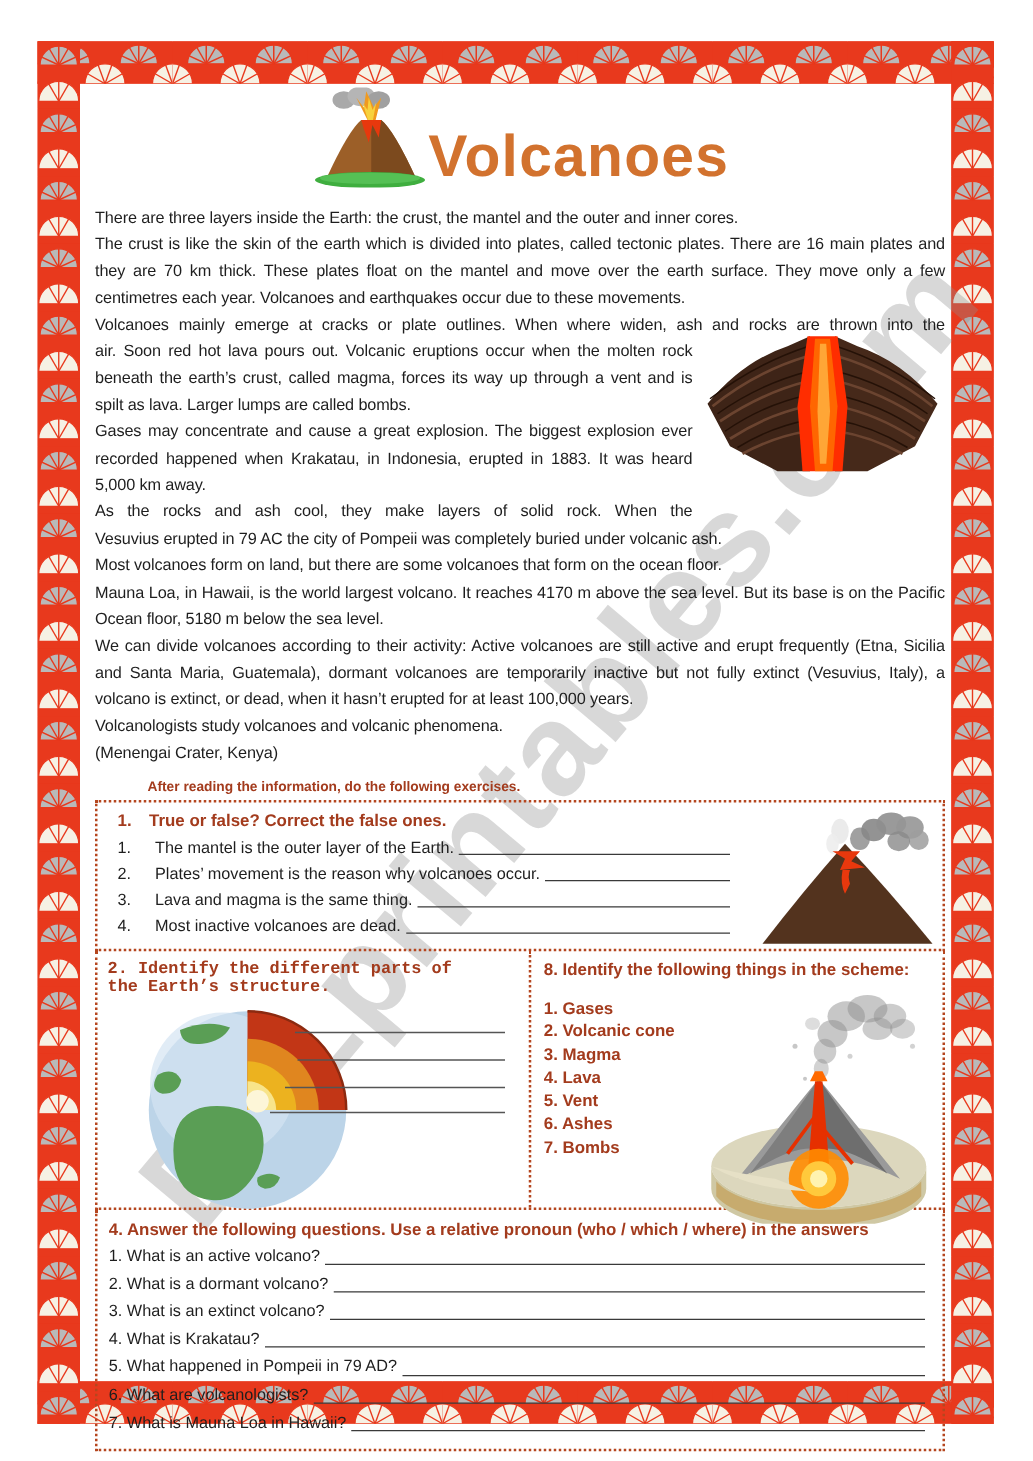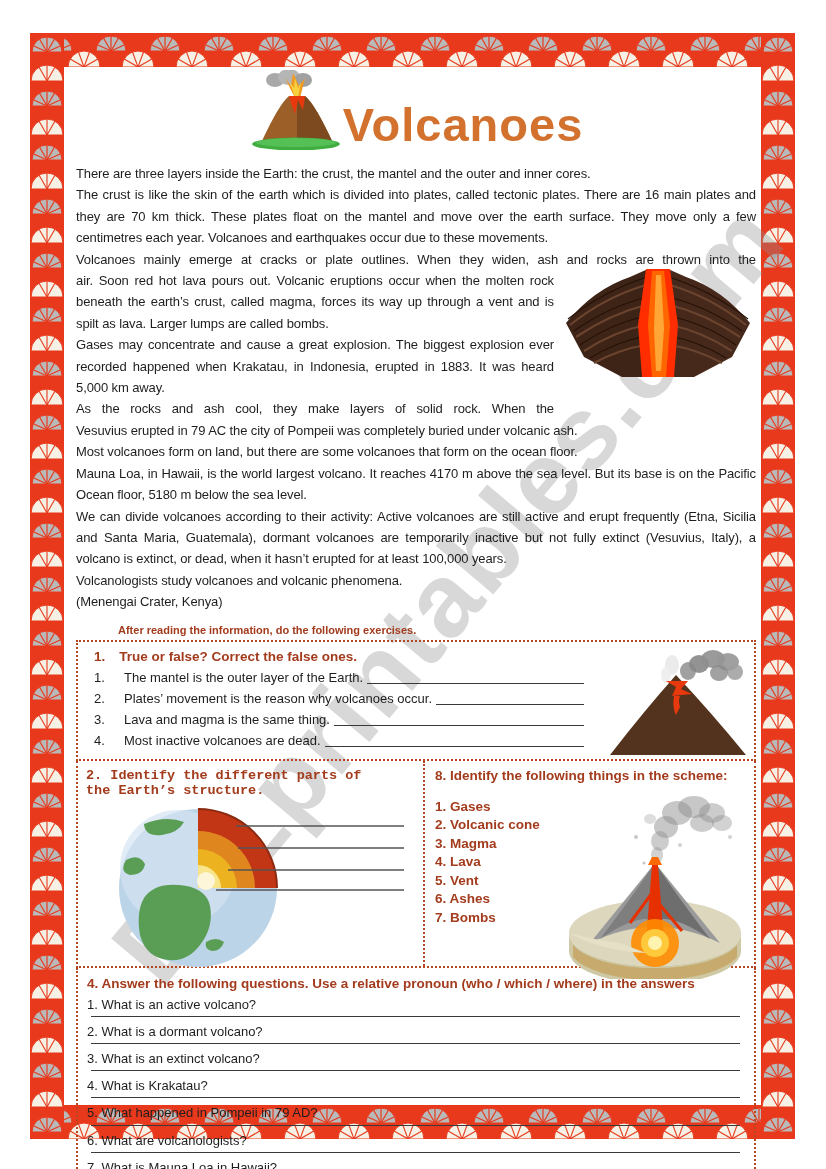--- a/index.html
+++ b/index.html
@@ -37,21 +37,21 @@
   
   .boxrow{display:flex;border:2px dotted #b5461f;border-top:none;height:207px;box-sizing:border-box;}
   .box2{width:345px;flex:0 0 auto;padding:7px 8px 0 8px;box-sizing:border-box;position:relative;font-family:Liberation Mono, monospace;}
   .box3{flex:1 1 auto;border-left:2px dotted #b5461f;padding:7px 8px 0 10px;box-sizing:border-box;position:relative;}
   .earth-img{margin-top:4px;margin-left:0;}
   .scheme-list{margin-top:15px;}
   .scheme-list div{font-size:13.5px;font-weight:bold;color:#a33b1d;line-height:18.5px;}
   .scheme-img{position:absolute;right:4px;top:32px;}
   
   .ex4{border:2px dotted #b5461f;border-top:none;padding:8px 12px 10px 9px;box-sizing:border-box;}
-  .q-row{display:flex;font-size:13px;line-height:22.2px;flex-direction:column;}
+  .q-row{display:flex;font-size:13px;line-height:22.2px;}
   .q-text{white-space:nowrap;flex:0 0 auto;}
 </style>
 </head>
 <body>
 
 <div class="page">
 
   <div class="strip h" id="strip-top" style="left:30px;top:33px;width:765px;height:34px;">
       <svg width="54" height="34" viewBox="0 0 54 34">
  <rect width="54" height="34" fill="#e8391d"></rect>
@@ -1508,21 +1508,21 @@
             <path d="M182 72 Q148 48 109 38"></path>
           <path d="M176 86 Q144 64 109 57"></path>
             <path d="M166 99 Q138 82 109 77"></path>
         </g>
         <path d="M86 10 L110 10 L118 66 L114 118 L82 118 L78 66 Z" fill="#ff2d00"></path>
         <path d="M92 12 L104 12 L110 66 L106 118 L92 118 L88 66 Z" fill="#ff7a00" opacity=".75"></path>
         <path d="M96 16 L101 16 L104 70 L101 112 L96 112 L94 70 Z" fill="#ffc24d" opacity=".7"></path>
       </svg>
       <p>There are three layers inside the Earth: the crust, the mantel and the outer and inner cores.</p>
       <p>The crust is like the skin of the earth which is divided into plates, called tectonic plates. There are 16 main plates and they are 70 km thick. These plates float on the mantel and move over the earth surface. They move only a few centimetres each year. Volcanoes and earthquakes occur due to these movements.</p>
-      <p class="stretch">Volcanoes mainly emerge at cracks or plate outlines. When they widen, ash and rocks are thrown into the</p>
+      <p class="stretch">Volcanoes mainly emerge at cracks or plate outlines. When where widen, ash and rocks are thrown into the</p>
       <div class="narrow">
         <p>air. Soon red hot lava pours out. Volcanic eruptions occur when the molten rock beneath the earth’s crust, called magma, forces its way up through a vent and is spilt as lava. Larger lumps are called bombs.</p>
         <p>Gases may concentrate and cause a great explosion. The biggest explosion ever recorded happened when Krakatau, in Indonesia, erupted in 1883. It was heard 5,000 km away.</p>
         <p class="stretch">As the rocks and ash cool, they make layers of solid rock. When the</p>
       </div>
       <p>Vesuvius erupted in 79 AC the city of Pompeii was completely buried under volcanic ash.</p>
       <p>Most volcanoes form on land, but there are some volcanoes that form on the ocean floor.</p>
       <p>Mauna Loa, in Hawaii, is the world largest volcano. It reaches 4170 m above the sea level. But its base is on the Pacific Ocean floor, 5180 m below the sea level.</p>
       <p>We can divide volcanoes according to their activity: Active volcanoes are still active and erupt frequently (Etna, Sicilia and Santa Maria, Guatemala), dormant volcanoes are temporarily inactive but not fully extinct (Vesuvius, Italy), a volcano is extinct, or dead, when it hasn’t erupted for at least 100,000 years.</p>
       <p>Volcanologists study volcanoes and volcanic phenomena.</p>

